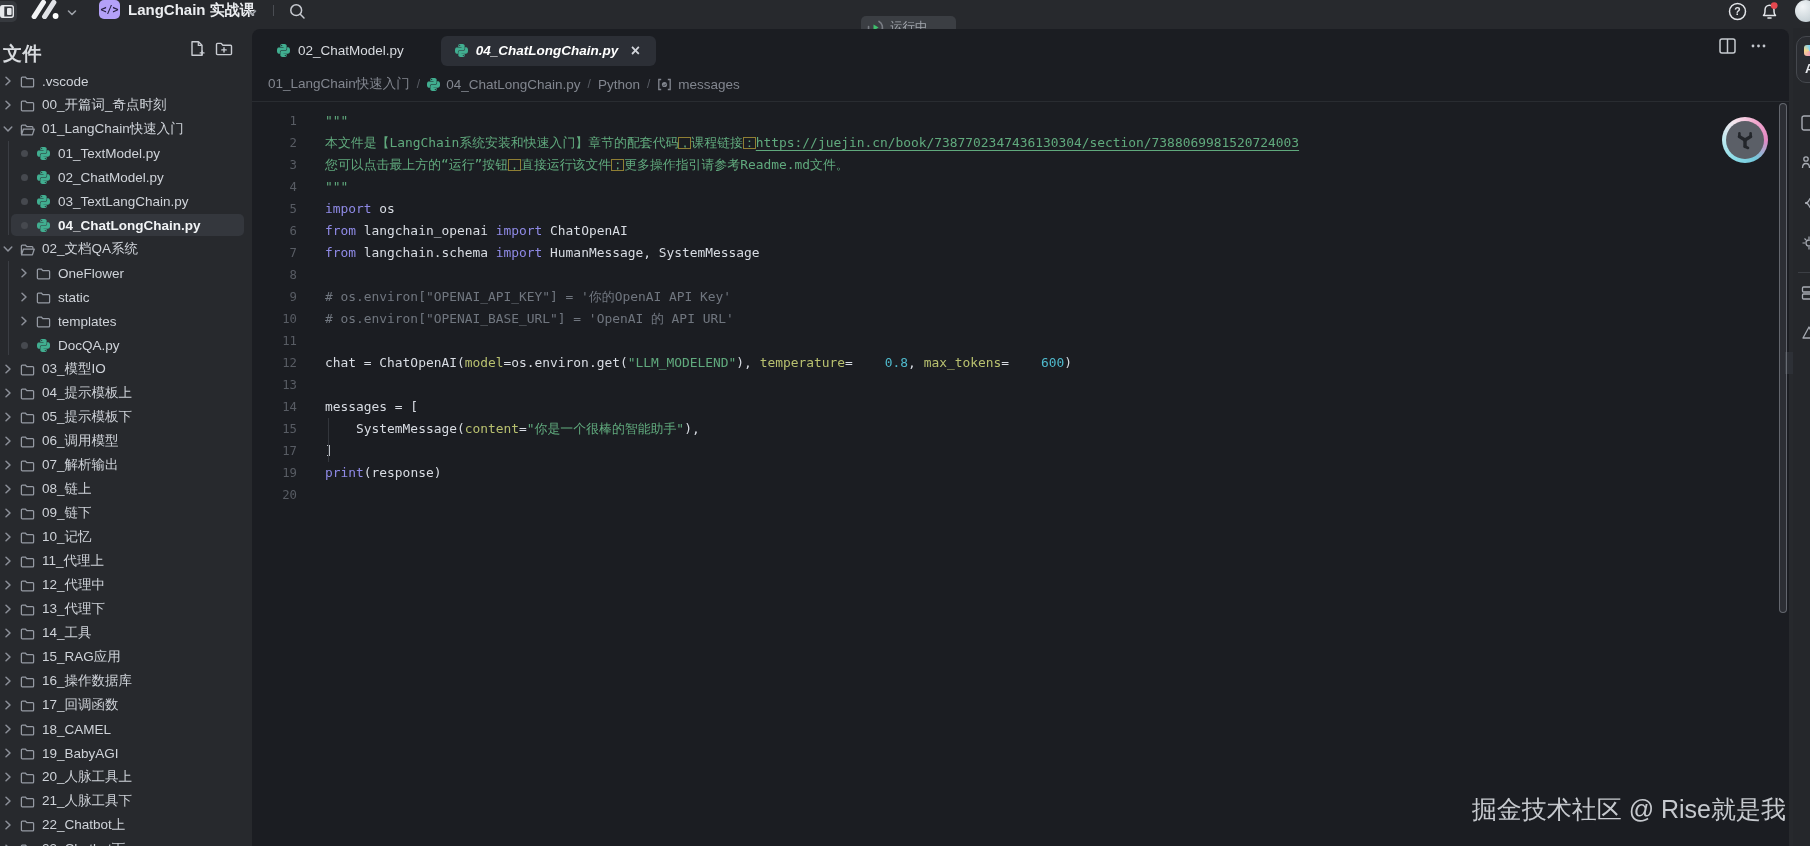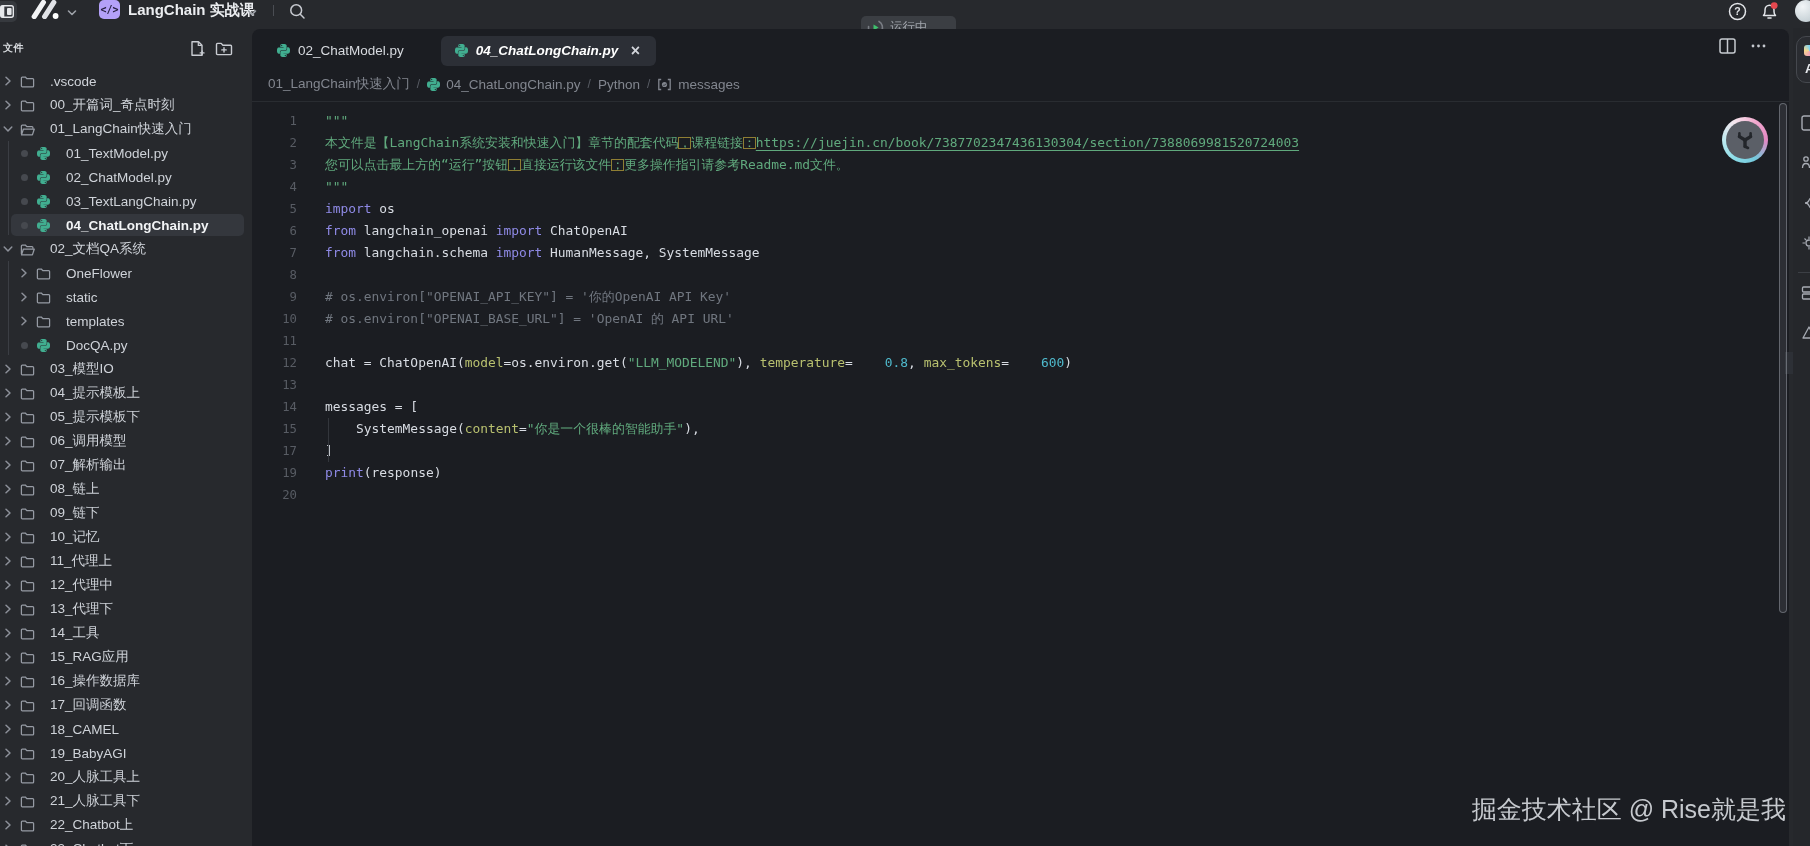--- a/index.html
+++ b/index.html
@@ -20,30 +20,30 @@
   .run-btn { position:absolute; left:861px; top:0px; width:95px; height:23px; background:#3B3E43; border-radius:5px; display:flex; align-items:center; padding-left:6px;margin-top:16px; }
   .run-btn .spin { width:17px; height:17px; position:relative; }
   .run-btn .label { color:#A2A6AD; font-size:12.5px; margin-left:6px; }
   .tb-help { position:absolute; left:1728px; top:2px; }
   .tb-bell { position:absolute; left:1759px; top:1px; }
   .tb-avatar { position:absolute; left:1795px; top:0px; width:22px; height:22px; border-radius:50%; background:radial-gradient(circle at 35% 30%, #F2F5F7, #C9D3D8 70%, #AEBDC4); }
 
   
   .sidebar { position:absolute; left:0; top:28px; width:251px; height:818px; background:#27292D; }
   .sb-head { position:absolute; left:0; top:8px; width:251px; height:28px; }
-  .sb-title { position:absolute; left:3px; top:5px; font-size:10px; color:#D8DBDF; font-weight:bold; letter-spacing:.5px;}
+  .sb-title { position:absolute; left:3px; top:5px; font-size:19px; color:#D8DBDF; font-weight:bold; letter-spacing:.5px;}
   .sb-newfile { position:absolute; left:189px; top:4px; }
   .sb-newfolder { position:absolute; left:215px; top:4px; }
   .tree { position:absolute; left:0; top:41px; width:251px; height:777px; overflow:hidden; }
   .row { position:relative; height:24px; display:flex; align-items:center; }
   .row .hl { position:absolute; left:11px; right:7px; top:1px; bottom:1px; background:#34373D; border-radius:5px; }
   .row .ind { flex:0 0 auto; }
   .row .tw  { width:14px; height:14px; flex:0 0 14px; display:flex; align-items:center; justify-content:center; position:relative; }
   .row .ficon { width:15px; height:15px; flex:0 0 15px; margin-left:5px; display:flex; align-items:center; justify-content:center; position:relative; }
-  .row .lbl { margin-left:15px; font-size:13.5px; color:#CFD3D9; white-space:nowrap; position:relative; }
+  .row .lbl { margin-left:7px; font-size:13.5px; color:#CFD3D9; white-space:nowrap; position:relative; }
   .row.sel .lbl { color:#F2F4F6; font-weight:bold; }
   .bullet { width:7px; height:7px; border-radius:50%; background:#46494F; }
   .guide { position:absolute; width:1px; background:#3B3E44; left:8px; }
 
   
   .island { position:absolute; left:252px; top:29px; width:1537px; height:817px; background:#1B1D22; border-radius:8px 8px 0 0; }
   .tabs { position:absolute; left:0; top:0; width:100%; height:38px; display:flex; align-items:center; }
   .tab { display:flex; align-items:center; height:30px; margin-top:5px; border-radius:6px; padding:0 14px; }
   .tab .ticon { width:14px; height:14px; margin-right:7px; display:flex; align-items:center; }
   .tab .tlbl { font-size:13.5px; color:#D7DADF; white-space:nowrap; }

